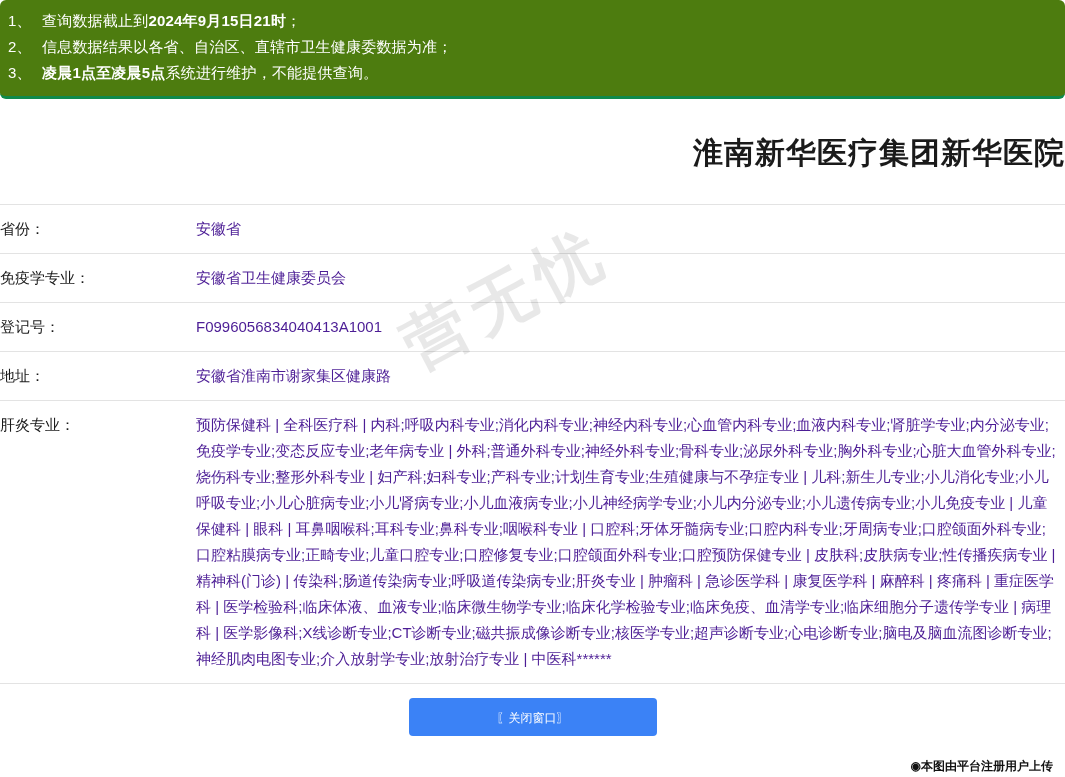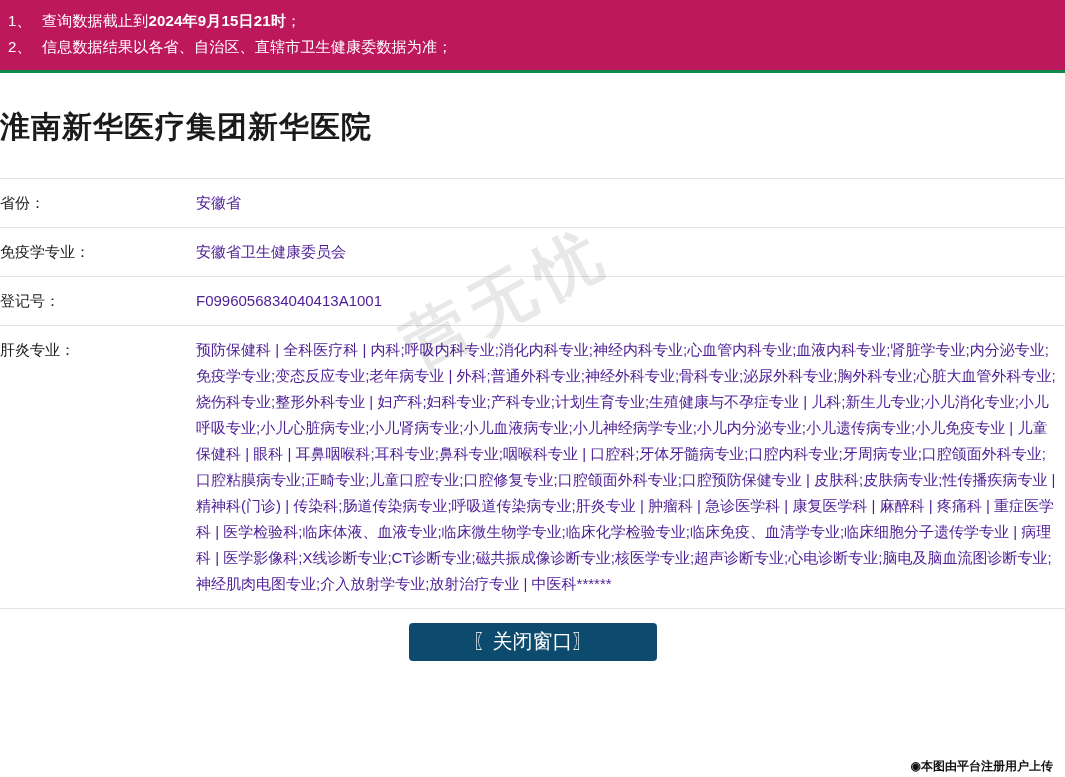--- a/index.html
+++ b/index.html
@@ -11,42 +11,43 @@
     height: 777px;
     background: #ffffff;
     font-family: "Liberation Sans", sans-serif;
     color: #000000;
     overflow: hidden;
     position: relative;
   }
 
   
   .notice {
-    background: #be185d;
+    background: #4d7c0f;
     color: #ffffff;
     padding: 8px 0 10px 0;
     border-bottom: 3px solid #0f8a4b;
+    border-radius: 6px;
   }
   .notice-line {
     font-size: 15px;
     line-height: 26px;
     padding-left: 42px;
     white-space: nowrap;
     letter-spacing: 0.2px;
   }
   .notice-num {
     display: inline-block;
     width: 34px;
     margin-left: -34px;
   }
   .b { font-weight: bold; }
 
   
   .title {
-    text-align: left;
+    text-align: right;
     font-size: 30px;
     font-weight: bold;
     color: #1a1a1a;
     padding: 34px 0 30px 0;
     letter-spacing: 1px;
   }
 
   
   .info-table {
     width: 100%;
@@ -82,28 +83,28 @@
   
   .btn-row {
     text-align: center;
     padding: 14px 0 10px 0;
   }
   .close-btn {
     display: inline-block;
     width: 248px;
     height: 38px;
     line-height: 38px;
-    background: #0c4a6e;
+    background: #3b82f6;
     color: #ffffff;
-    font-size: 20px;
+    font-size: 12px;
     text-align: center;
     border: none;
     border-radius: 4px;
     cursor: pointer;
-    font-family: Liberation Mono, monospace;
+    font-family: Liberation Sans, sans-serif;
   }
 
   
   .wm-diag {
     position: absolute;
     left: 395px;
     top: 255px;
     font-size: 64px;
     color: rgba(0,0,0,0.09);
     transform: rotate(-28deg);
@@ -129,39 +130,46 @@
 </head>
 <body>
 
 <div class="notice">
   <div class="notice-line">
     <span class="notice-num">1、</span><span>查询数据截止到</span><span class="b">2024年9月15日21时</span><span>；</span>
   </div>
   <div class="notice-line">
     <span class="notice-num">2、</span><span>信息数据结果以各省、自治区、直辖市卫生健康委数据为准；</span>
   </div>
+  <div class="notice-line">
+    <span class="notice-num">3、</span><span class="b">凌晨1点至凌晨5点</span><span>系统进行维护，不能提供查询。</span>
+  </div>
 </div>
 
 <div class="title">淮南新华医疗集团新华医院</div>
 
 <table class="info-table">
   <tbody>
     <tr>
       <td class="lbl">省份：</td>
       <td class="val">安徽省</td>
     </tr>
     <tr>
       <td class="lbl">免疫学专业：</td>
       <td class="val">安徽省卫生健康委员会</td>
     </tr>
     <tr>
       <td class="lbl">登记号：</td>
       <td class="val">F0996056834040413A1001</td>
     </tr>
     <tr>
+      <td class="lbl">地址：</td>
+      <td class="val">安徽省淮南市谢家集区健康路</td>
+    </tr>
+    <tr>
       <td class="lbl">肝炎专业：</td>
       <td class="val val-dept">预防保健科 | 全科医疗科 | 内科;呼吸内科专业;消化内科专业;神经内科专业;心血管内科专业;血液内科专业;肾脏学专业;内分泌专业;免疫学专业;变态反应专业;老年病专业 | 外科;普通外科专业;神经外科专业;骨科专业;泌尿外科专业;胸外科专业;心脏大血管外科专业;烧伤科专业;整形外科专业 | 妇产科;妇科专业;产科专业;计划生育专业;生殖健康与不孕症专业 | 儿科;新生儿专业;小儿消化专业;小儿呼吸专业;小儿心脏病专业;小儿肾病专业;小儿血液病专业;小儿神经病学专业;小儿内分泌专业;小儿遗传病专业;小儿免疫专业 | 儿童保健科 | 眼科 | 耳鼻咽喉科;耳科专业;鼻科专业;咽喉科专业 | 口腔科;牙体牙髓病专业;口腔内科专业;牙周病专业;口腔颌面外科专业;口腔粘膜病专业;正畸专业;儿童口腔专业;口腔修复专业;口腔颌面外科专业;口腔预防保健专业 | 皮肤科;皮肤病专业;性传播疾病专业 | 精神科(门诊) | 传染科;肠道传染病专业;呼吸道传染病专业;肝炎专业 | 肿瘤科 | 急诊医学科 | 康复医学科 | 麻醉科 | 疼痛科 | 重症医学科 | 医学检验科;临床体液、血液专业;临床微生物学专业;临床化学检验专业;临床免疫、血清学专业;临床细胞分子遗传学专业 | 病理科 | 医学影像科;X线诊断专业;CT诊断专业;磁共振成像诊断专业;核医学专业;超声诊断专业;心电诊断专业;脑电及脑血流图诊断专业;神经肌肉电图专业;介入放射学专业;放射治疗专业 | 中医科******</td>
     </tr>
   </tbody>
 </table>
 
 <div class="btn-row">
   <button class="close-btn">〖关闭窗口〗</button>
 </div>
 

